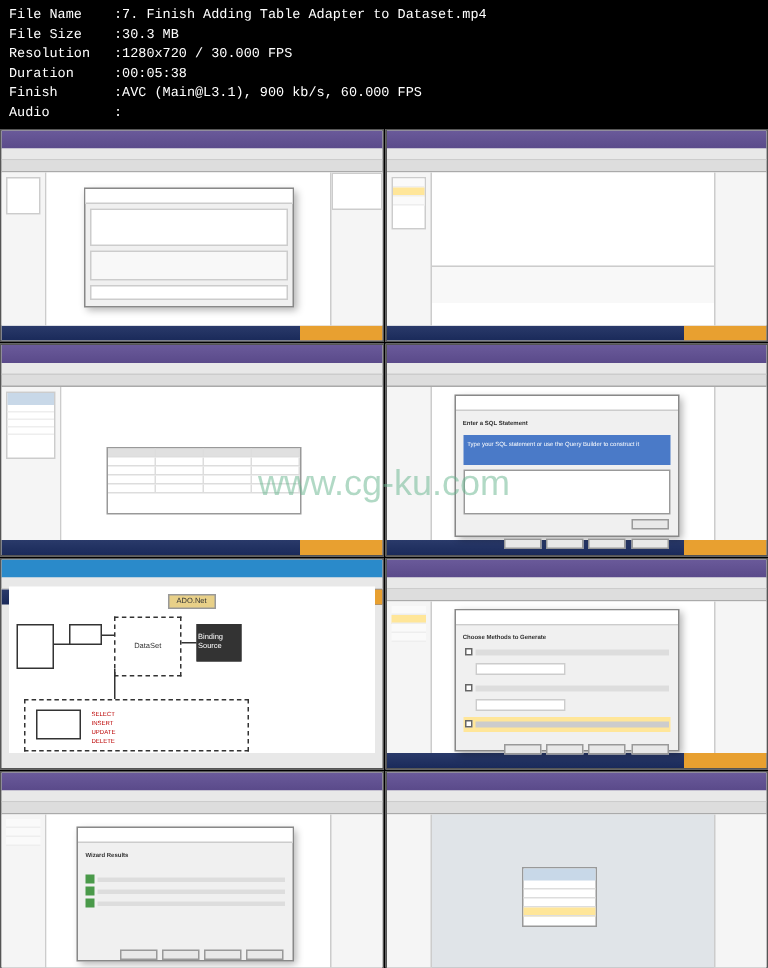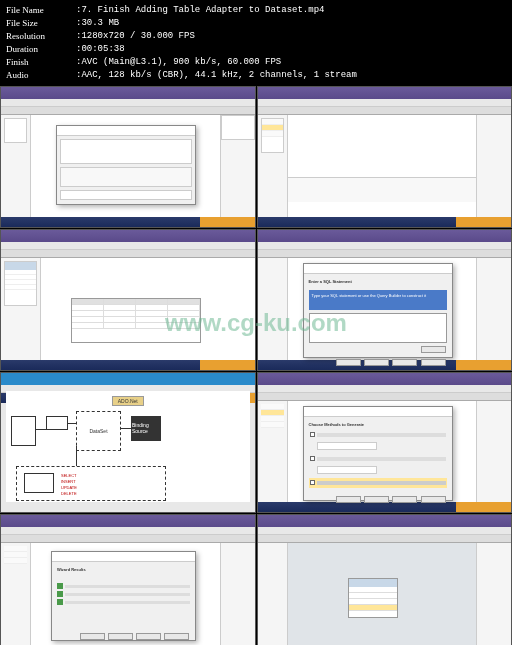--- a/index.html
+++ b/index.html
@@ -16,21 +16,20 @@
       padding: 4px 6px;
       font-size: 9px;
       line-height: 13px;
       font-family: 'Courier New', monospace;
     }
     .header-row {
       display: flex;
     }
     .header-label {
       width: 70px;
-      font-family: Liberation Serif, serif;
     }
     .header-value {
       flex: 1;
     }
     .grid {
       display: grid;
       grid-template-columns: 1fr 1fr;
       grid-template-rows: repeat(4, 1fr);
       gap: 1px;
       background: #000;
@@ -171,21 +170,21 @@
     .binding-box {
       background: #333;
       color: #fff;
     }
     .watermark {
       position: absolute;
       top: 50%;
       left: 50%;
       transform: translate(-50%, -50%);
       font-size: 24px;
-      font-weight: bold;
+      font-weight: normal;
       color: rgba(100, 180, 140, 0.5);
       z-index: 100;
       pointer-events: none;
       white-space: nowrap;
     }
     .wizard-content {
       padding: 5px;
       font-size: 4px;
       color: #333;
     }
@@ -279,21 +278,20 @@
     <span class="header-value">00:05:38</span>
   </div>
   <div class="header-row">
     <span class="header-label">Finish</span>
     <span>: </span>
     <span class="header-value">AVC (Main@L3.1), 900 kb/s, 60.000 FPS</span>
   </div>
   <div class="header-row">
     <span class="header-label">Audio</span>
     <span>: </span>
-    <span class="header-value">AAC, 128 kb/s (CBR), 44.1 kHz, 2 channels, 1 stream</span>
   </div>
 </div>
 
 <div class="grid">
 
   <div class="thumb">
     <div class="vs-window">
       <div class="vs-titlebar purple"></div>
       <div class="vs-menubar"></div>
       <div class="vs-toolbar"></div>

